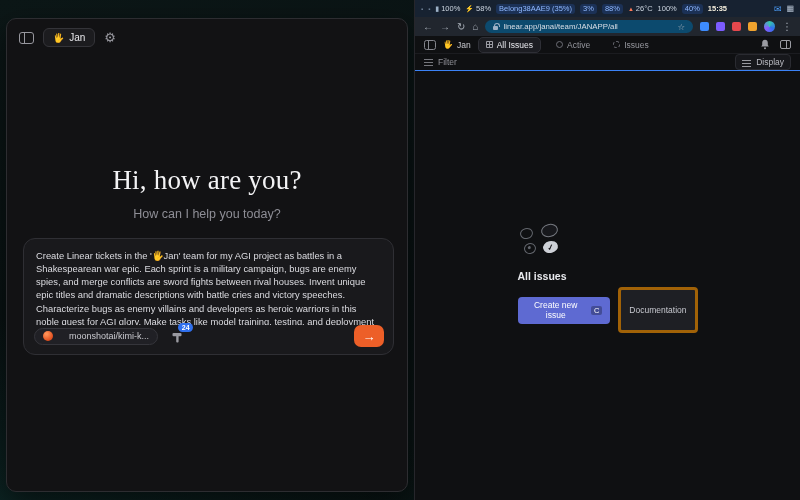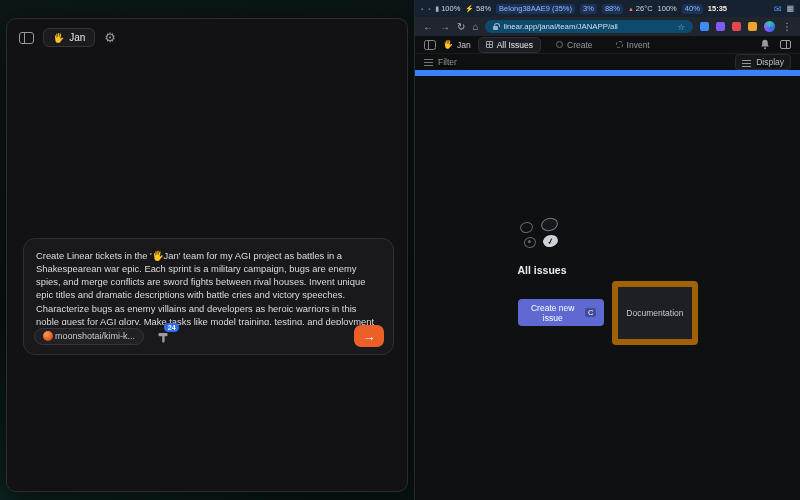--- a/index.html
+++ b/index.html
@@ -34,21 +34,21 @@
   .chat-title { font-family:"Liberation Serif", serif; font-weight:500; font-size:27px; color:#f3f3f5; margin:0; letter-spacing:.2px; }
   .chat-subtitle { margin-top:11px; font-size:12.5px; color:#8e8e96; }
 
   .composer {
     position:absolute; left:16px; right:13px; top:219px; height:117px;
     background:#19191c; border:1px solid #2f2f34; border-radius:12px;
     padding:10px 12px;
   }
   .composer-text { font-size:9.4px; line-height:1.4; color:#dcdce1; max-height:76px; overflow:hidden; cursor:text; }
   .composer-bar { position:absolute; left:10px; right:9px; bottom:7px; display:flex; align-items:center; gap:13px; }
-  .model-chip { display:flex; align-items:flex-start; gap:2px; background:#202025; border:1px solid #35353b; border-radius:999px; padding:2.5px 8px; font-size:9px; color:#c9c9cf; cursor:pointer; }
+  .model-chip { display:flex; align-items:flex-start; gap:16px; background:#202025; border:1px solid #35353b; border-radius:999px; padding:2.5px 8px; font-size:9px; color:#c9c9cf; cursor:pointer; }
   .model-dot { width:10px; height:10px; border-radius:50%; background:radial-gradient(circle at 35% 30%, #ff9055 10%, #e04f1f 70%, #b23312 100%); }
   .tools-wrap { position:relative; width:15px; height:13px; cursor:pointer; }
   .tools-badge { position:absolute; top:-7px; right:-7px; background:var(--badge-blue,#2f6fed); color:#fff; font-size:7px; font-weight:700; border-radius:999px; padding:1px 3.5px; }
   .send-btn { margin-left:auto; width:30px; height:22px; border:none; border-radius:7px; background:var(--accent-orange,#ed5f28); color:#fff; font-size:13px; display:flex; align-items:center; justify-content:center; cursor:pointer; }
 
   
   .browser-window { position:absolute; left:414px; top:0; right:0; bottom:0; border-left:1px solid #26262b; display:flex; flex-direction:column; background:#0f1012; }
 
   .sysbar { flex:0 0 17px; background:#172231; display:flex; align-items:center; gap:5px; padding:0 6px; font-size:7.5px; color:#ccd5e0; white-space:nowrap; }
   .sb-item { display:flex; align-items:center; gap:2px; }
@@ -87,56 +87,60 @@
   .tab-ico.grid { border:none; border-radius:1px;
     background:
       repeating-linear-gradient(0deg,#9b9ca3 0 1px,transparent 1px 3px),
       repeating-linear-gradient(90deg,#9b9ca3 0 1px,transparent 1px 3px); }
   .tab-ico.dashed { border-style:dashed; }
   .linear-right { margin-left:auto; display:flex; align-items:center; gap:10px; }
   .icon-btn { background:none; border:none; padding:0; cursor:pointer; display:flex; align-items:center; }
   .panel-ico { width:11px; height:9px; border:1.3px solid #9a9ba2; border-radius:2px; position:relative; }
   .panel-ico::before { content:""; position:absolute; right:3px; top:0; bottom:0; width:1.3px; background:#9a9ba2; }
 
-  .filterbar { flex:0 0 17px; display:flex; align-items:center; padding:0 9px; border-bottom:6px solid #3b82f6;text-decoration:underline; }
+  .filterbar { flex:0 0 17px; display:flex; align-items:center; padding:0 9px; border-bottom:1px solid #3b82f6; }
   .filter-btn { display:flex; align-items:center; gap:5px; background:none; border:none; padding:0; color:#8f9097; font-size:8.5px; cursor:pointer; }
   .lines-ico { width:9px; height:7px; background:repeating-linear-gradient(0deg, currentColor 0 1px, transparent 1px 3px); opacity:.8; }
   .display-btn { margin-left:auto; display:flex; align-items:flex-end; gap:5px; background:#17181c; border:1px solid #2a2b31; border-radius:4px; padding:2px 6px; color:#b9bac1; font-size:8.5px; cursor:pointer; }
 
   .linear-main { flex:1; display:flex; align-items:center; justify-content:center; }
   .empty { width:180px; margin-top:-14px; }
   .cluster { position:relative; width:52px; height:36px; margin-bottom:10px; }
   .st { position:absolute; border-radius:50%; }
   .st1 { left:2px; top:4px; width:13px; height:11px; border:1.6px solid #64676e; transform:rotate(-14deg); }
   .st2 { left:23px; top:0; width:17px; height:13px; border:1.6px solid #75787f; background:#17181c; transform:rotate(-14deg); }
   .st3 { left:6px; top:19px; width:12px; height:11px; border:1.6px solid #64676e; transform:rotate(-14deg); }
   .st3::after { content:""; position:absolute; left:2.6px; top:2.4px; width:3px; height:3px; border-radius:50%; background:#64676e; }
   .st4 { left:25px; top:17px; width:15px; height:12px; background:#ced1d7; transform:rotate(-14deg); display:flex; align-items:center; justify-content:center; color:#101013; font-size:8px; font-weight:700; }
   .empty-title { font-size:10.5px; font-weight:700; color:#e9eaee; margin:0 0 5px; }
   .empty-desc { font-size:8.8px; line-height:1.5; color:#8b8d95; margin:0 0 11px; }
   .empty-actions { display:flex; align-items:center; gap:8px; }
   .btn-primary { display:flex; align-items:center; gap:5px; background:var(--accent-indigo,#5e6ad2); border:none; color:#fff; font-size:8.5px; border-radius:4px; padding:3.5px 8px; cursor:pointer; }
   .kbd { background:rgba(0,0,0,.28); border-radius:2px; padding:0 3px; font-size:7.5px; }
-  .btn-secondary { background:#1e1f24; border:6px solid #a16207; color:#c7c8cf; font-size:8.5px; border-radius:4px; padding:21px 8px; cursor:pointer; }
+  .btn-secondary { background:#1e1f24; border:3px solid #a16207; color:#c7c8cf; font-size:8.5px; border-radius:4px; padding:15px 8px; cursor:pointer; }
 </style>
 </head>
 <body>
 
 <div class="desktop">
 
   <div class="chat-window">
     <div class="chat-topbar">
       <button class="icon-sidebar"></button>
       <div class="workspace-pill">
         <span class="ws-emoji">🖐</span>
         <span>Jan</span>
       </div>
       <button class="gear-btn">⚙</button>
     </div>
 
+    <div class="chat-hero">
+      <h1 class="chat-title">Hi, how are you?</h1>
+      <div class="chat-subtitle">How can I help you today?</div>
+    </div>
 
     <div class="composer">
       <div class="composer-text">Create Linear tickets in the '🖐Jan' team for my AGI project as battles in a Shakespearean war epic. Each sprint is a military campaign, bugs are enemy spies, and merge conflicts are sword fights between rival houses. Invent unique epic titles and dramatic descriptions with battle cries and victory speeches. Characterize bugs as enemy villains and developers as heroic warriors in this noble quest for AGI glory. Make tasks like model training, testing, and deployment sound like grand military campaigns with honor and valor.</div>
       <div class="composer-bar">
         <div class="model-chip">
           <span class="model-dot"></span>
           <span>moonshotai/kimi-k...</span>
         </div>
         <div class="tools-wrap">
           <svg width="13" height="13" viewBox="0 0 13 13">
@@ -206,25 +210,25 @@
         <div class="l-ws">
           <span class="l-emoji">🖐</span>
           <span>Jan</span>
         </div>
         <button class="tab active">
           <span class="tab-ico grid"></span>
           <span>All Issues</span>
         </button>
         <button class="tab">
           <span class="tab-ico"></span>
-          <span>Create</span>
+          <span>Active</span>
         </button>
         <button class="tab">
           <span class="tab-ico dashed"></span>
-          <span>Invent</span>
+          <span>Issues</span>
         </button>
         <div class="linear-right">
           <button class="icon-btn">
             <svg width="10" height="11" viewBox="0 0 10 11">
               <path d="M5 0.8 C3.3 0.8 2.2 2 2.2 3.8 L2.2 6 L1.2 7.5 L8.8 7.5 L7.8 6 L7.8 3.8 C7.8 2 6.7 0.8 5 0.8 Z" fill="#9a9ba2"></path>
               <circle cx="5" cy="9.2" r="1" fill="#9a9ba2"></circle>
             </svg>
           </button>
           <button class="icon-btn">
             <span class="panel-ico"></span>

